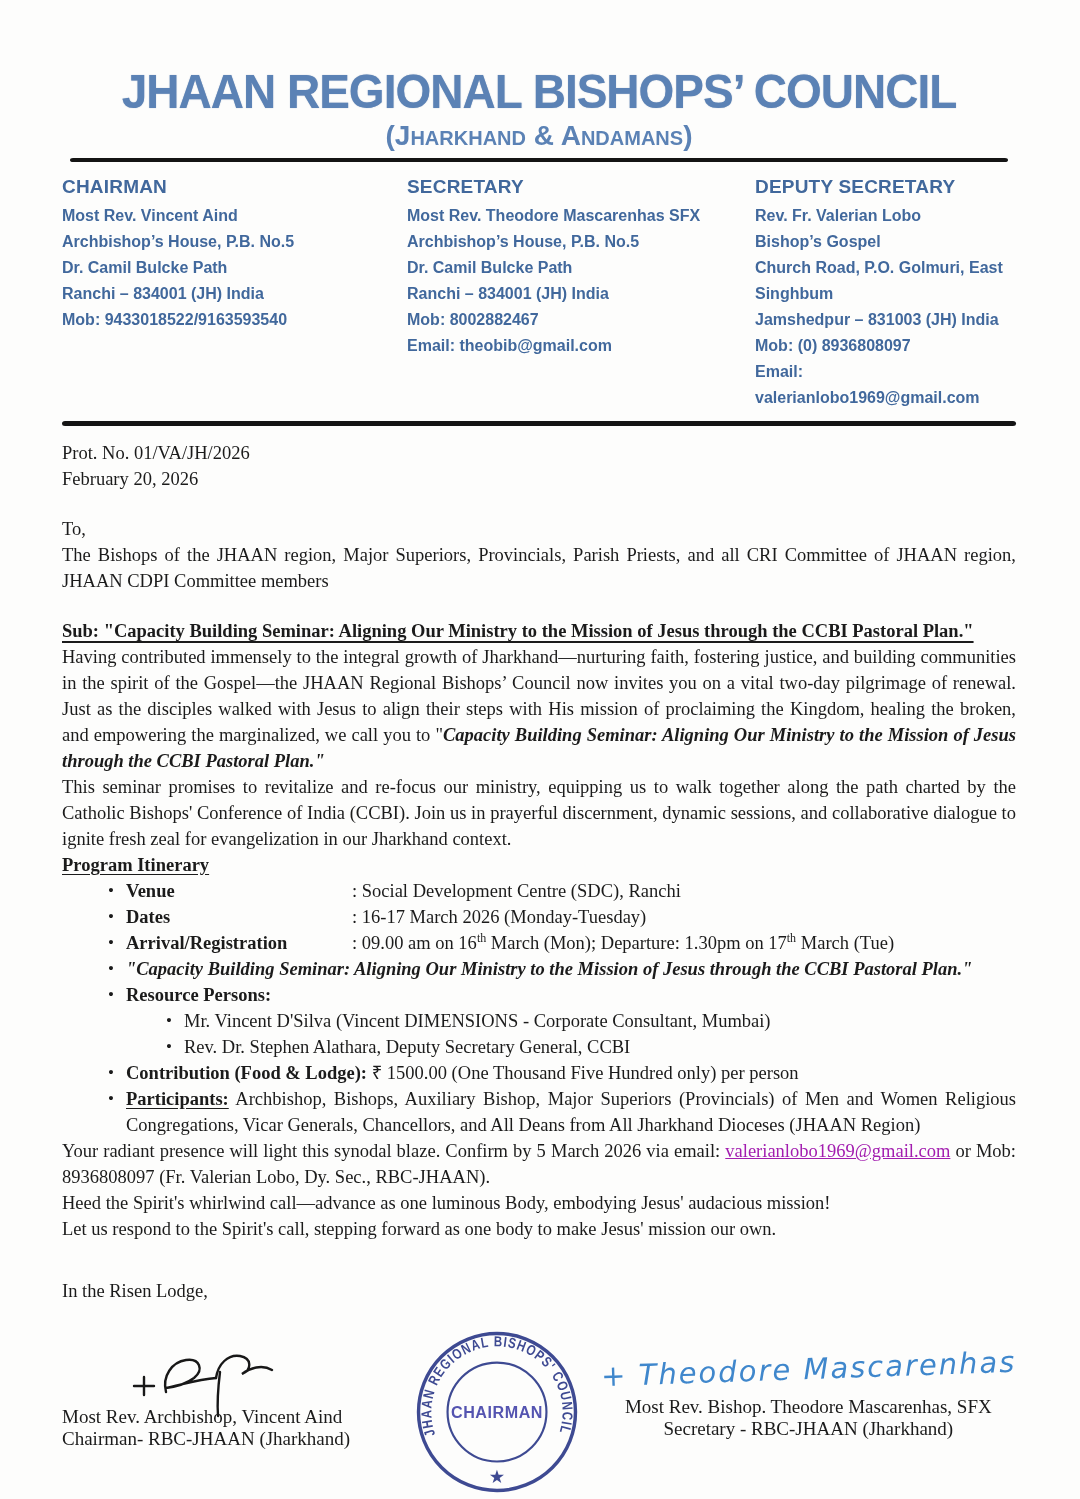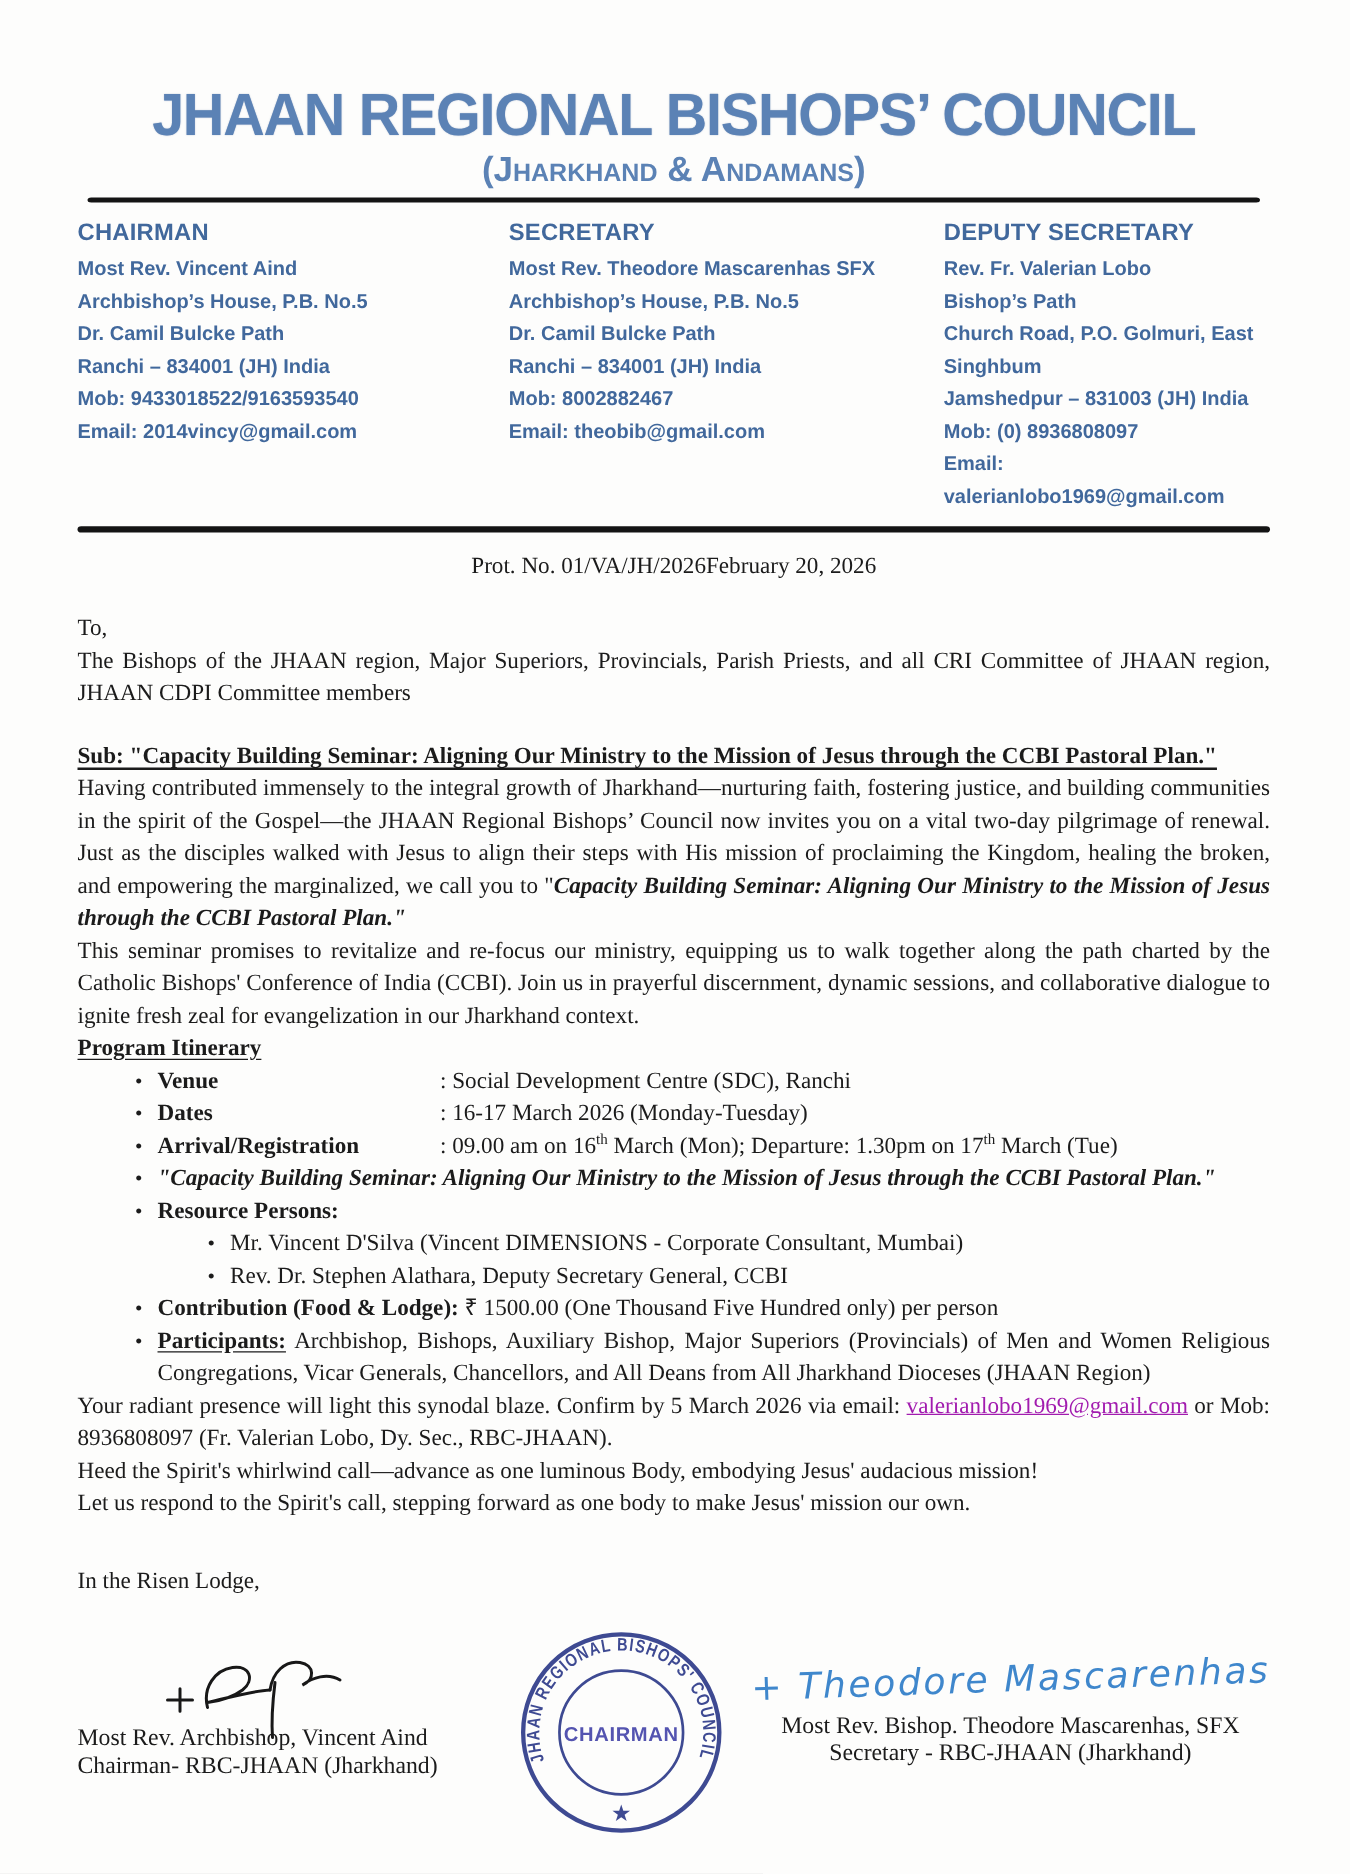--- a/index.html
+++ b/index.html
@@ -46,21 +46,21 @@
     font-size: 16px;
     line-height: 26px;
   }
   .contact-col.c1 { width: 345px; }
   .contact-col.c2 { width: 348px; }
   .contact-col.c3 { flex: 1; }
   .contact-role { font-size: 19px; letter-spacing: .2px; margin-bottom: 3px; display: block; }
   .contact-line { display: block; }
   
   .doc-body { font-size: 18.5px; line-height: 26px; }
-  .meta-row { display: flex; justify-content: center; margin-top: 4px; }
+  .meta-row { display: flex; justify-content: flex-end; margin-top: 4px; flex-direction: column; }
   .gap-m { margin-top: 24px; }
   .just { text-align: justify; }
   .subject {
     font-weight: 700;
     text-decoration: underline;
     text-underline-offset: 4px;
     text-decoration-thickness: 1.6px;
   }
   .bold { font-weight: 700; }
   .bi { font-weight: 700; font-style: italic; }
@@ -104,35 +104,34 @@
     <div class="rule rule-top"></div>
 
     <div class="contacts">
       <div class="contact-col c1">
         <span class="contact-role">CHAIRMAN</span>
         <span class="contact-line">Most Rev. Vincent Aind</span>
         <span class="contact-line">Archbishop’s House, P.B. No.5</span>
         <span class="contact-line">Dr. Camil Bulcke Path</span>
         <span class="contact-line">Ranchi – 834001 (JH) India</span>
         <span class="contact-line">Mob: 9433018522/9163593540</span>
-        <span class="contact-line">Email: 2014vincy@gmail.com</span>
       </div>
       <div class="contact-col c2">
         <span class="contact-role">SECRETARY</span>
         <span class="contact-line">Most Rev. Theodore Mascarenhas SFX</span>
         <span class="contact-line">Archbishop’s House, P.B. No.5</span>
         <span class="contact-line">Dr. Camil Bulcke Path</span>
         <span class="contact-line">Ranchi – 834001 (JH) India</span>
         <span class="contact-line">Mob: 8002882467</span>
         <span class="contact-line">Email: theobib@gmail.com</span>
       </div>
       <div class="contact-col c3">
         <span class="contact-role">DEPUTY SECRETARY</span>
         <span class="contact-line">Rev. Fr. Valerian Lobo</span>
-        <span class="contact-line">Bishop’s Path</span>
+        <span class="contact-line">Bishop’s Gospel</span>
         <span class="contact-line">Church Road, P.O. Golmuri, East Singhbum</span>
         <span class="contact-line">Jamshedpur – 831003 (JH) India</span>
         <span class="contact-line">Mob: (0) 8936808097</span>
         <span class="contact-line">Email: valerianlobo1969@gmail.com</span>
       </div>
     </div>
     <div class="rule rule-mid"></div>
   </div>
 
   <div class="doc-body">

